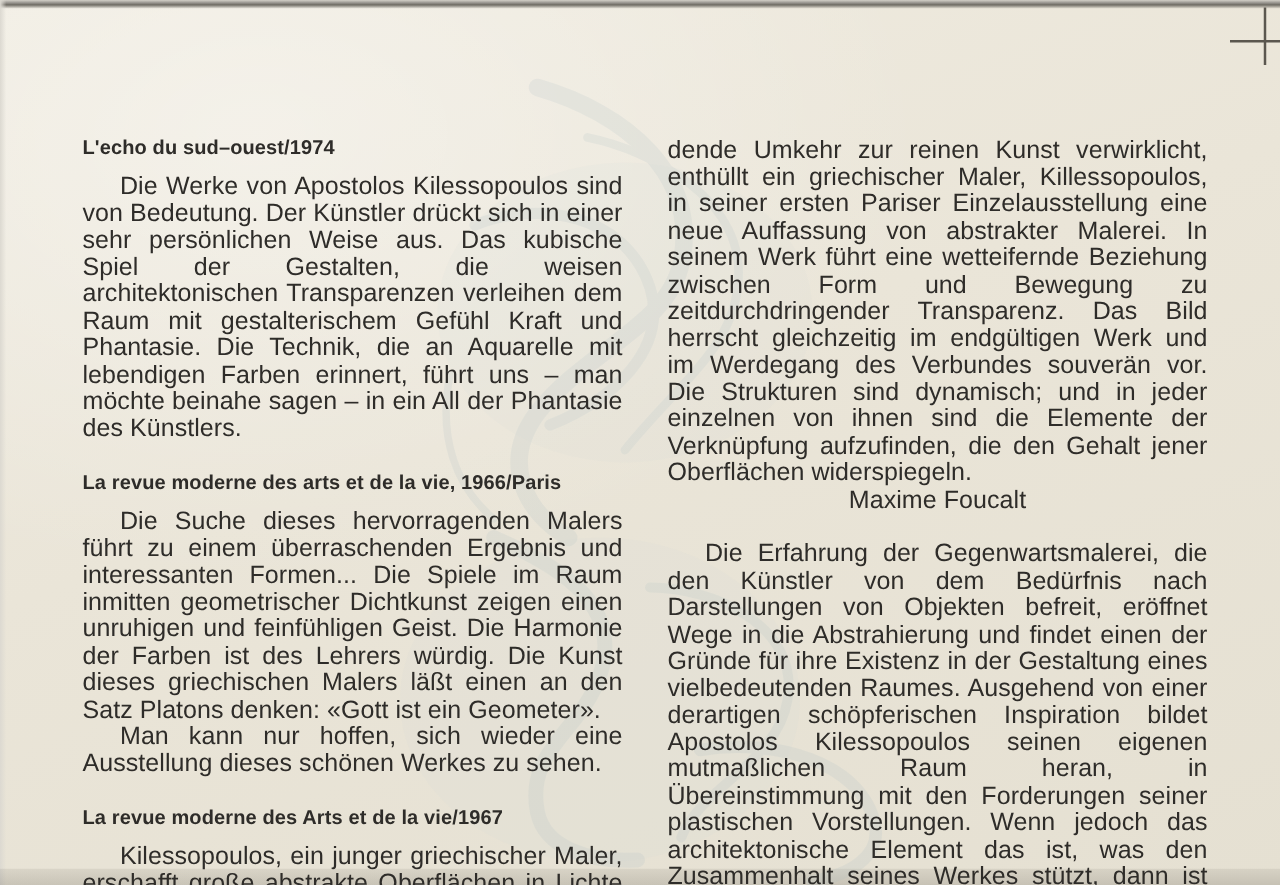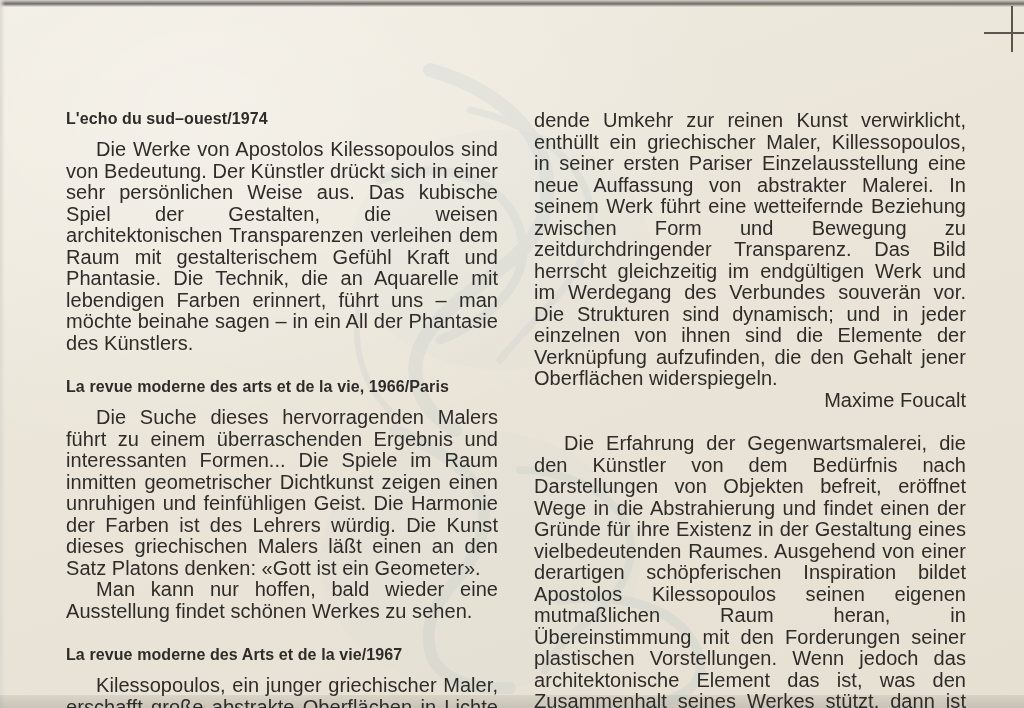--- a/index.html
+++ b/index.html
@@ -28,21 +28,21 @@
     font-size:16px;font-weight:bold;margin:24px 0 11px 0;letter-spacing:0.1px;
   }
   .col h3:first-child{margin-top:0;}
   .col p{
     font-size:20px;line-height:21.5px;margin:0;
     text-align:justify;text-justify:inter-word;hyphens:none;
     letter-spacing:0.05px;
   }
   .col p.indent{text-indent:30px;}
   .col p.space-before{margin-top:22px;}
-  .col p.attribution{text-align:right;}
+  .col p.attribution{text-align:center;}
 </style>
 </head>
 <body>
 
 <div class="scan">
 
   <svg class="watermark" width="1024" height="708" viewBox="0 0 1024 708">
     <g fill="none" stroke="#a9bcc2" stroke-linecap="round" opacity="0.16">
       <path d="M430 70 C 500 90, 560 140, 545 210 C 535 260, 470 280, 430 330 C 400 370, 420 410, 455 430" stroke-width="14"></path>
       <path d="M380 180 C 430 160, 500 170, 520 230 C 535 280, 490 320, 440 340" stroke-width="9"></path>
@@ -66,21 +66,21 @@
     <line x1="52" y1="6" x2="52" y2="52" stroke="#5b574f" stroke-width="2"></line>
     <line x1="24" y1="33" x2="64" y2="33" stroke="#5b574f" stroke-width="2"></line>
   </svg>
 
   <div class="columns">
     <div class="col">
         <h3>L'echo du sud–ouest/1974</h3>
         <p class="indent">Die Werke von Apostolos Kilessopoulos sind von Bedeutung. Der Künstler drückt sich in einer sehr persönlichen Weise aus. Das kubische Spiel der Gestalten, die weisen architektonischen Transparenzen verleihen dem Raum mit gestalterischem Gefühl Kraft und Phantasie. Die Technik, die an Aquarelle mit lebendigen Farben erinnert, führt uns – man möchte beinahe sagen – in ein All der Phantasie des Künstlers.</p>
         <h3>La revue moderne des arts et de la vie, 1966/Paris</h3>
         <p class="indent">Die Suche dieses hervorragenden Malers führt zu einem überraschenden Ergebnis und interessanten Formen... Die Spiele im Raum inmitten geometrischer Dichtkunst zeigen einen unruhigen und feinfühligen Geist. Die Harmonie der Farben ist des Lehrers würdig. Die Kunst dieses griechischen Malers läßt einen an den Satz Platons denken: «Gott ist ein Geometer».</p>
-        <p class="indent">Man kann nur hoffen, bald wieder eine Ausstellung findet schönen Werkes zu sehen.</p>
+        <p class="indent">Man kann nur hoffen, sich wieder eine Ausstellung dieses schönen Werkes zu sehen.</p>
         <h3>La revue moderne des Arts et de la vie/1967</h3>
         <p class="indent">Kilessopoulos, ein junger griechischer Maler, erschafft große abstrakte Oberflächen in Lichte und Transparenz. Die gut strukturierten–Formen erheben seine Kunst zu einer. Art «Verteidigungsschrift der Bewegung».</p>
         <p>Kunst – sensibel und geschmeidig in der Technik.</p>
       </div>
     <div class="col">
         <p>dende Umkehr zur reinen Kunst verwirklicht, enthüllt ein griechischer Maler, Killessopoulos, in seiner ersten Pariser Einzelausstellung eine neue Auffassung von abstrakter Malerei. In seinem Werk führt eine wetteifernde Beziehung zwischen Form und Bewegung zu zeitdurchdringender Transparenz. Das Bild herrscht gleichzeitig im endgültigen Werk und im Werdegang des Verbundes souverän vor. Die Strukturen sind dynamisch; und in jeder einzelnen von ihnen sind die Elemente der Verknüpfung aufzufinden, die den Gehalt jener Oberflächen widerspiegeln.</p>
         <p class="attribution">Maxime Foucalt</p>
         <p class="indent space-before">Die Erfahrung der Gegenwartsmalerei, die den Künstler von dem Bedürfnis nach Darstellungen von Objekten befreit, eröffnet Wege in die Abstrahierung und findet einen der Gründe für ihre Existenz in der Gestaltung eines vielbedeutenden Raumes. Ausgehend von einer derartigen schöpferischen Inspiration bildet Apostolos Kilessopoulos seinen eigenen mutmaßlichen Raum heran, in Übereinstimmung mit den Forderungen seiner plastischen Vorstellungen. Wenn jedoch das architektonische Element das ist, was den Zusammenhalt seines Werkes stützt, dann ist es die gut durchdachte Abstrahierung, die – ausgehend von ausdrucksreichen Andeutungen – den Maler auf der Suche nach seinen Formen leiter. Denn es liegt innerhalb der Zusammengesetztheit der Volumen und der Raumaufteilung der Lichtmassen einerseits und der ausdrucksvollen umgestalteten Elemente andererseits, die sich in den verschiedenen Ebenen seiner Bilder herausbilden. Eben sein organisatorisches Feingefühl bliebe soweit reine Architektur, wenn nicht durch seine Malerei von der einen zur anderen Seite ein starker lyrischer Wind ginge. Die</p>
       </div>
   </div>

